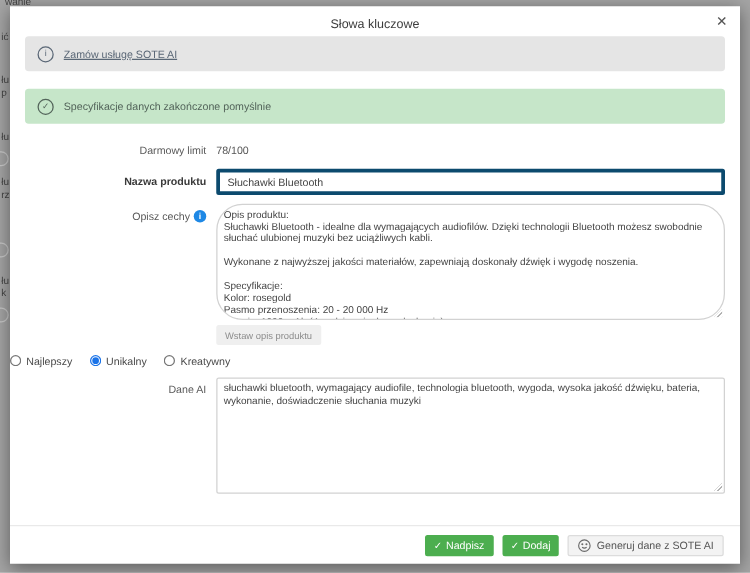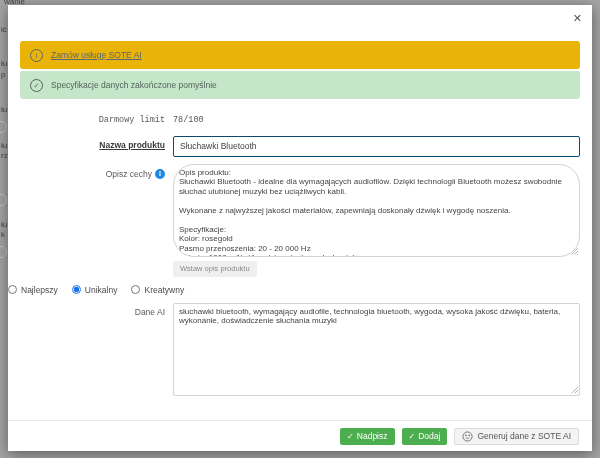--- a/index.html
+++ b/index.html
@@ -13,46 +13,46 @@
   .modal{position:absolute;left:8px;top:5px;width:584px;height:446px;background:#fff;
     box-shadow:0 3px 14px rgba(0,0,0,.45);}
   .modal-title{position:absolute;top:9px;left:0;right:0;text-align:center;
     font-size:10px;color:#3c3c3c;}
   .close-btn{position:absolute;top:5px;right:8px;font-size:11px;color:#555;
     cursor:pointer;line-height:12px;background:none;border:none;padding:2px;}
 
   
   .banner{position:absolute;left:12px;right:12px;height:28px;border-radius:3px;
     display:flex;align-items:center;font-size:8.5px;}
-  .banner-info{top:36px;background:#eab308;color:#5a6776;text-align:right;}
+  .banner-info{top:24px;background:#e5e5e5;color:#5a6776;text-align:right;}
   .banner-success{top:66px;background:#c6e6c9;color:#53645a;}
   .cicon{width:11px;height:11px;min-width:11px;border:1px solid currentColor;border-radius:50%;
     display:flex;align-items:center;justify-content:center;font-size:7px;line-height:7px;
     margin-left:10px;margin-right:8px;}
   .banner a{color:inherit;text-decoration:underline;cursor:pointer;}
 
   
   .form{position:absolute;top:110px;left:0;right:0;}
   .row{display:flex;align-items:flex-start;}
   .row-label{width:157px;min-width:157px;text-align:right;padding-right:8px;
     font-size:8.5px;color:#5a5a5a;padding-top:5px;display:flex;justify-content:flex-end;
     align-items:center;gap:3px;}
   .row-label.plain{padding-top:0;}
   .row-field{flex:1;margin-right:12px;}
-  .b{font-weight:bold;color:#3a3a3a;text-decoration:underline;}
+  .b{font-weight:bold;color:#3a3a3a;}
   .value-text{font-size:8.5px;color:#555;}
 
-  .r1{margin-bottom:10px;font-family:Liberation Mono, monospace;}
+  .r1{margin-bottom:10px;}
   .r1 .row-label{padding-top:0;}
   .r2{margin-bottom:7px;}
   .r3{margin-bottom:7px;}
   .r4{margin-bottom:8px;align-items:center;}
   .r4 .row-label{padding-top:0;}
 
-  input[type=text]{width:100%;box-sizing:border-box;height:21px;border:1px solid #0c4a6e;
+  input[type=text]{width:100%;box-sizing:border-box;height:21px;border:3px solid #0c4a6e;
     border-radius:2px;font-family:inherit;font-size:8.5px;color:#444;padding:0 6px;outline:none;}
   .ta-wrap{position:relative;}
   textarea{width:100%;box-sizing:border-box;border:1px solid #d2d2d2;border-radius:2px;
     font-family:inherit;font-size:8px;line-height:9.5px;color:#444;padding:3px 5px;
     resize:none;outline:none;overflow:hidden;display:block;}
   textarea::-webkit-scrollbar{display:none;}
   .ta-desc{height:93px;border-radius:21px;}
   .ta-ai{height:93px;}
   .grip{position:absolute;right:2px;bottom:2px;width:7px;height:7px;
     background:repeating-linear-gradient(135deg,transparent 0 1.5px,#b3b3b3 1.5px 2.5px);
@@ -91,20 +91,21 @@
   <span class="bg-frag" style="top:152px;">rz</span>
   <span class="bg-frag" style="top:221px;">łu</span>
   <span class="bg-frag" style="top:231px;">k</span>
   <span class="bg-circle" style="top:121px;"></span>
   <span class="bg-circle" style="top:194px;"></span>
   <span class="bg-circle" style="top:246px;"></span>
 </div>
 
 <div class="modal">
 
+  <div class="modal-title">Słowa kluczowe</div>
   <button class="close-btn">✕</button>
 
   <div class="banner banner-info">
     <span class="cicon">i</span>
     <a>Zamów usługę SOTE AI</a>
   </div>
 
   <div class="banner banner-success">
     <span class="cicon">✓</span>
     <span>Specyfikacje danych zakończone pomyślnie</span>

